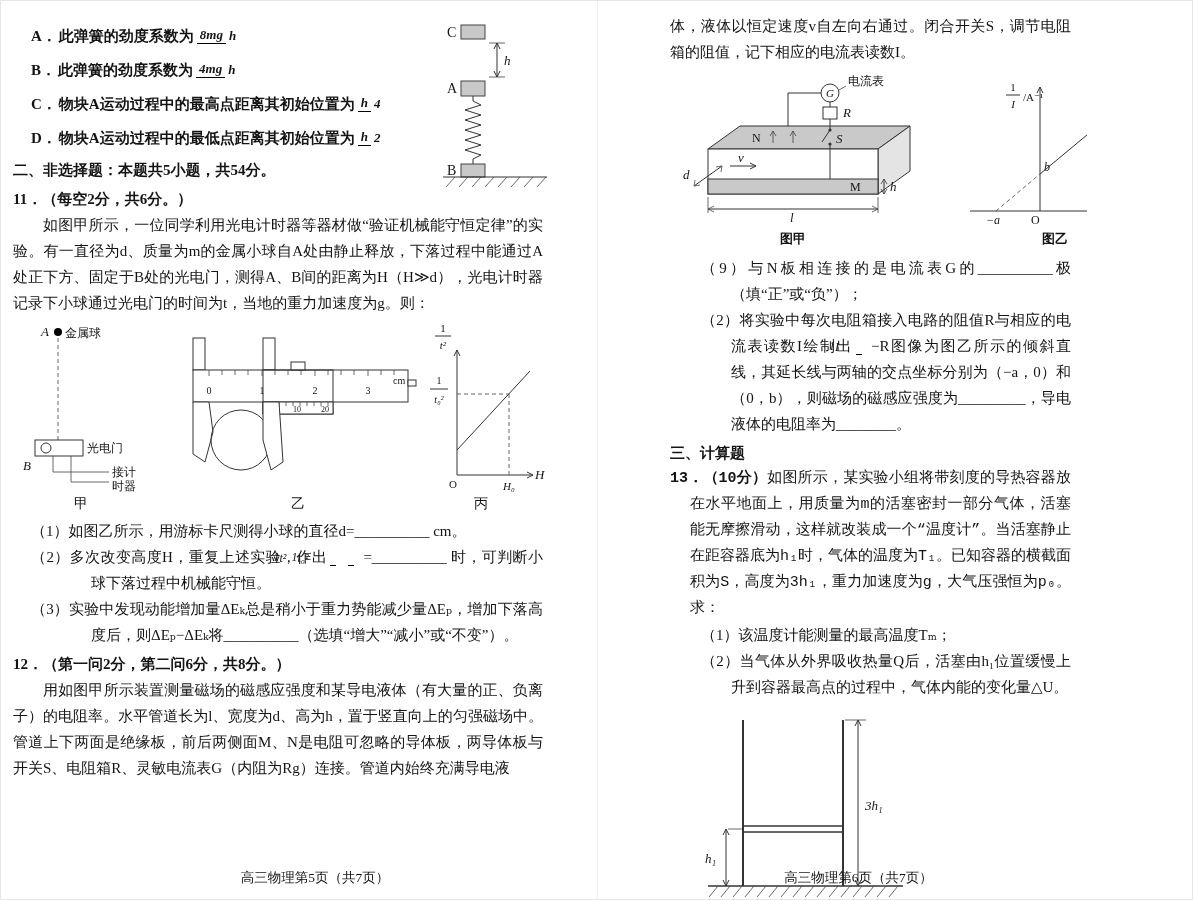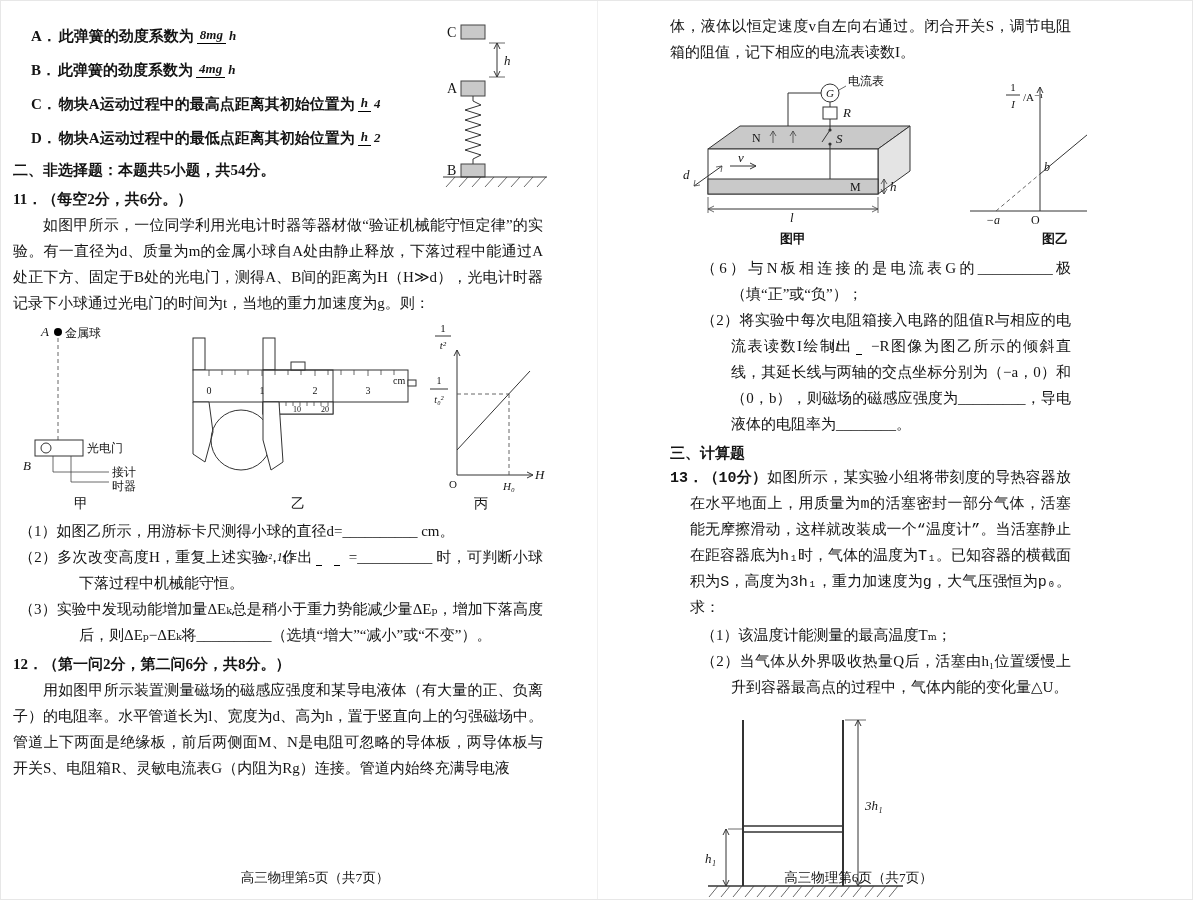--- a/index.html
+++ b/index.html
@@ -11,21 +11,21 @@
   #page-right{left:596px;width:490px;padding:12px 16px 0 72px;border-left:1px solid #f0f0f0;}
   .para{font-size:15px;line-height:26px;text-align:justify;}
   .indent2{text-indent:2em;}
   .heading{font-size:15px;line-height:26px;font-weight:bold;margin-top:3px;}
   .opt-row{display:flex;align-items:center;font-weight:bold;font-size:15px;margin:0 0 4px 18px;min-height:30px;}
   .opt-label{margin-right:2px;}
   .frac{display:inline-flex;flex-direction:row;align-items:center;vertical-align:middle;margin:0 3px;line-height:1.1;}
   .frac .fn{font-size:12px;font-style:italic;border-bottom:1px solid #000;padding:0 3px;}
   .frac .fd{font-size:12px;font-style:italic;padding:0 3px;}
   .opt-row .frac .fn,.opt-row .frac .fd{font-size:13px;}
-  .part-l{font-size:15px;line-height:26px;text-align:justify;margin-left:6px;padding-left:60px;text-indent:-60px;}
+  .part-l{font-size:15px;line-height:26px;text-align:justify;margin-left:18px;padding-left:60px;text-indent:-60px;}
   .part-r{font-size:15px;line-height:26px;text-align:justify;margin-left:31px;padding-left:30px;text-indent:-30px;}
   .q13p{font-size:15px;line-height:26px;text-align:justify;padding-left:20px;text-indent:-20px;font-family:Liberation Mono, monospace;}
   .figrow{position:relative;height:196px;margin:4px 0 2px 0;}
   .figrow2{position:relative;height:182px;margin:6px 0 2px 0;}
   .fig-abs{position:absolute;top:0;}
   .fig-spring{position:absolute;left:440px;top:16px;}
   .footer{position:absolute;left:16px;bottom:12px;width:100%;text-align:center;font-size:13.5px;}
   svg{overflow:visible;}
   svg text{fill:#141414;font-family:"Liberation Serif","DejaVu Serif",serif;}
   .t-cjk{font-size:12px;}
@@ -239,21 +239,21 @@
         <line x1="85" y1="103" x2="168" y2="34" class="stroke"></line>
         <line x1="41" y1="140" x2="85" y2="103" class="dash"></line>
         <text x="89" y="100" class="t-var" style="font-size:12px">b</text>
         <text x="38" y="153" text-anchor="middle" class="t-var" style="font-size:12px">−a</text>
         <text x="76" y="153" style="font-size:12px">O</text>
         <text x="176" y="145" class="t-var" style="font-size:12px">R/Ω</text>
         <text x="100" y="172" class="t-capb" text-anchor="middle">图乙</text>
       </svg>
     </div>
 
-    <div class="part-r">（6）与N板相连接的是电流表G的__________极（填“正”或“负”）；</div>
+    <div class="part-r">（9）与N板相连接的是电流表G的__________极（填“正”或“负”）；</div>
     <div class="part-r">
       <span>（2）将实验中每次电阻箱接入电路的阻值R与相应的电流表读数I绘制出</span><span class="frac">
           <span class="fn">1</span>
           <span class="fd">I</span>
         </span><span>−R图像为图乙所示的倾斜直线，其延长线与两轴的交点坐标分别为（−a，0）和（0，b），则磁场的磁感应强度为_________，导电液体的电阻率为________。</span>
     </div>
 
     <div class="heading">三、计算题</div>
 
     <div class="q13p">

